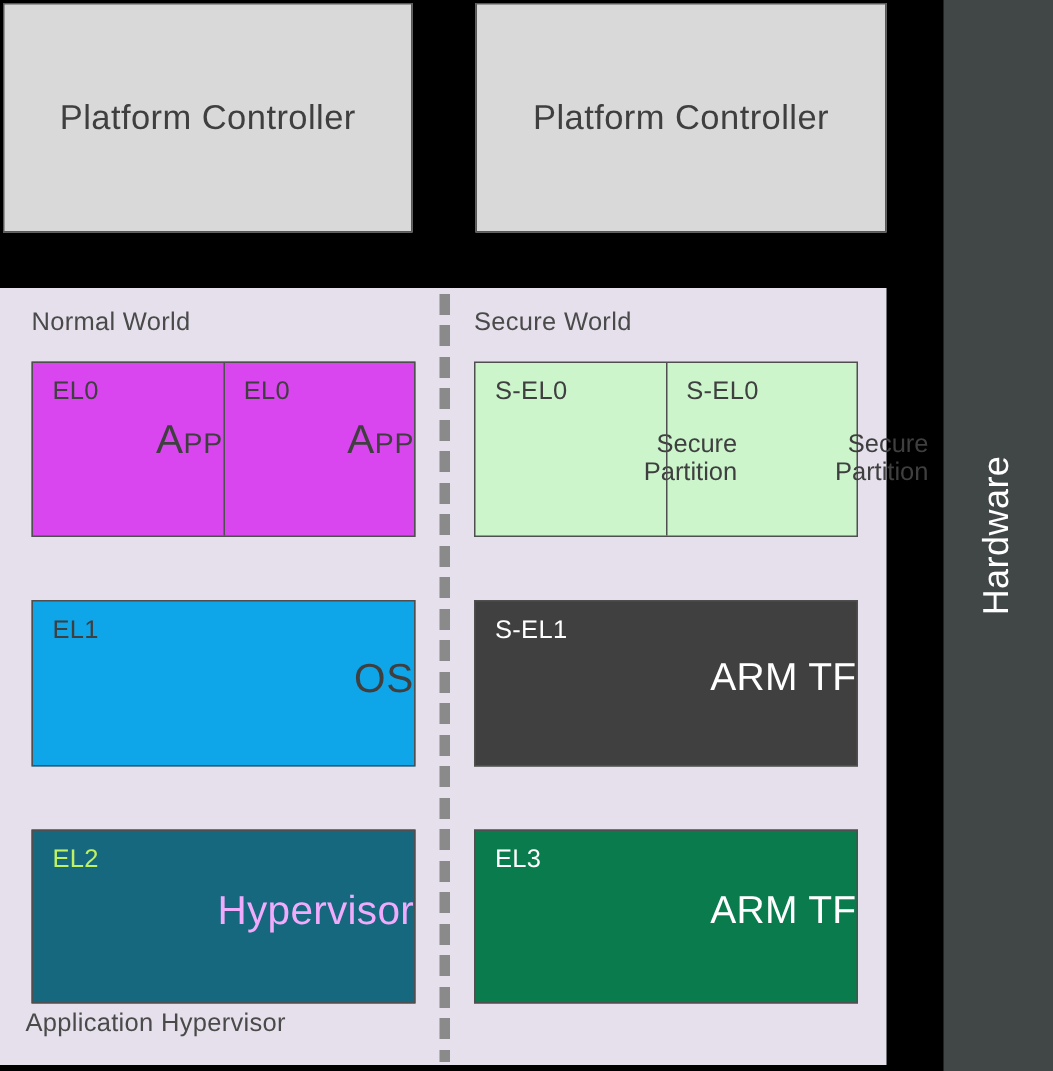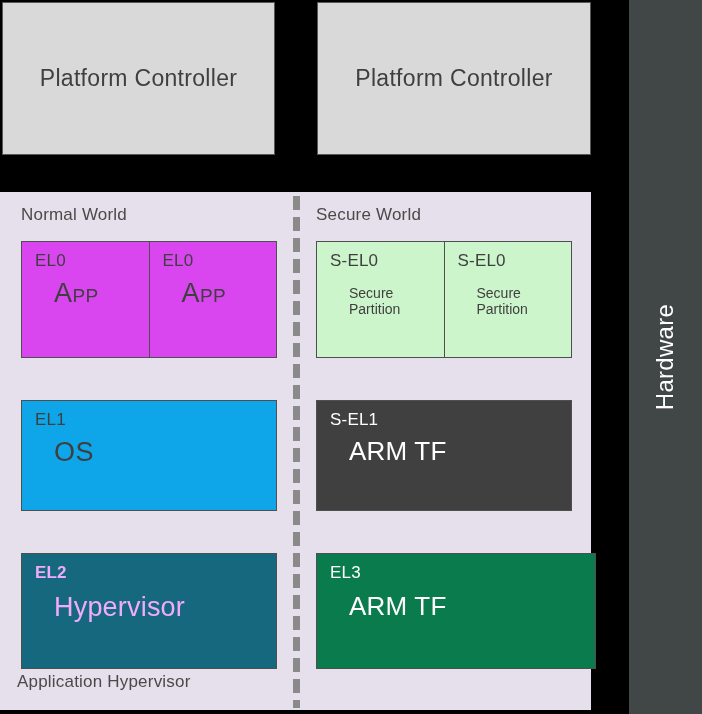--- a/index.html
+++ b/index.html
@@ -99,24 +99,23 @@
     left: 13px;
     top: 9px;
     font-size: 17px;
     letter-spacing: 0.2px;
     white-space: nowrap;
   }
   .lvl-title {
     position: absolute;
     left: 0;
     width: 100%;
-    text-align: left;
+    text-align: right;
     white-space: pre-line;
     line-height: 1.12;
-    margin-left: 32px;
   }
 
   
   .split-row {
     position: absolute;
     display: flex;
     box-sizing: border-box;
     border: 1px solid #4f4f4f;
   }
   .split-cell {
@@ -127,21 +126,21 @@
   .split-cell + .split-cell { border-left: 1px solid #4f4f4f; }
 
   
   #row-el0 { left: 21px;  top: 49px;  width: 256px; height: 117px; background: #d946ef; }
   #row-sel0{ left: 316px; top: 49px;  width: 256px; height: 117px; background: #ccf5cc; }
   #row-el0 .lvl-tag, #row-sel0 .lvl-tag { color: #3f3f3f; }
   #row-el0 .lvl-title {
     top: 36px; color: #3f3f3f; font-size: 27px;
     font-variant: small-caps; letter-spacing: 0.4px;
   }
-  #row-sel0 .lvl-title { top: 44px; color: #3f3f3f; font-size: 14px; }
+  #row-sel0 .lvl-title { top: 44px; color: #3f3f3f; font-size: 17px; padding-left: 48px; }
 
   
   #box-el1 {
     left: 21px; top: 208px; width: 256px; height: 111px;
     background: #0ea5e9;
   }
   #box-el1 .lvl-tag   { color: #3f3f3f; }
   #box-el1 .lvl-title { top: 36px; color: #3f3f3f; font-size: 27px; letter-spacing: 0.5px; }
 
   #box-sel1 {
@@ -149,25 +148,25 @@
     background: #404040;
   }
   #box-sel1 .lvl-tag   { color: #ffffff; }
   #box-sel1 .lvl-title { top: 36px; color: #ffffff; font-size: 26px; letter-spacing: 0.2px; }
 
   
   #box-el2 {
     left: 21px; top: 361px; width: 256px; height: 116px;
     background: #15687d;
   }
-  #box-el2 .lvl-tag   { color: #f0abfc; font-weight: bold; }
+  #box-el2 .lvl-tag   { color: #bef264; }
   #box-el2 .lvl-title { top: 38px; color: #f0abfc; font-size: 27px; letter-spacing: 0.2px; }
 
   #box-el3 {
-    left: 316px; top: 361px; width: 280px; height: 116px;
+    left: 316px; top: 361px; width: 256px; height: 116px;
     background: #0a7b4c;
   }
   #box-el3 .lvl-tag   { color: #ffffff; }
   #box-el3 .lvl-title { top: 38px; color: #ffffff; font-size: 26px; letter-spacing: 0.2px; }
 </style>
 </head>
 <body>
 
 <div id="pc-left" class="pc-box">
   <span>Platform Controller</span>

